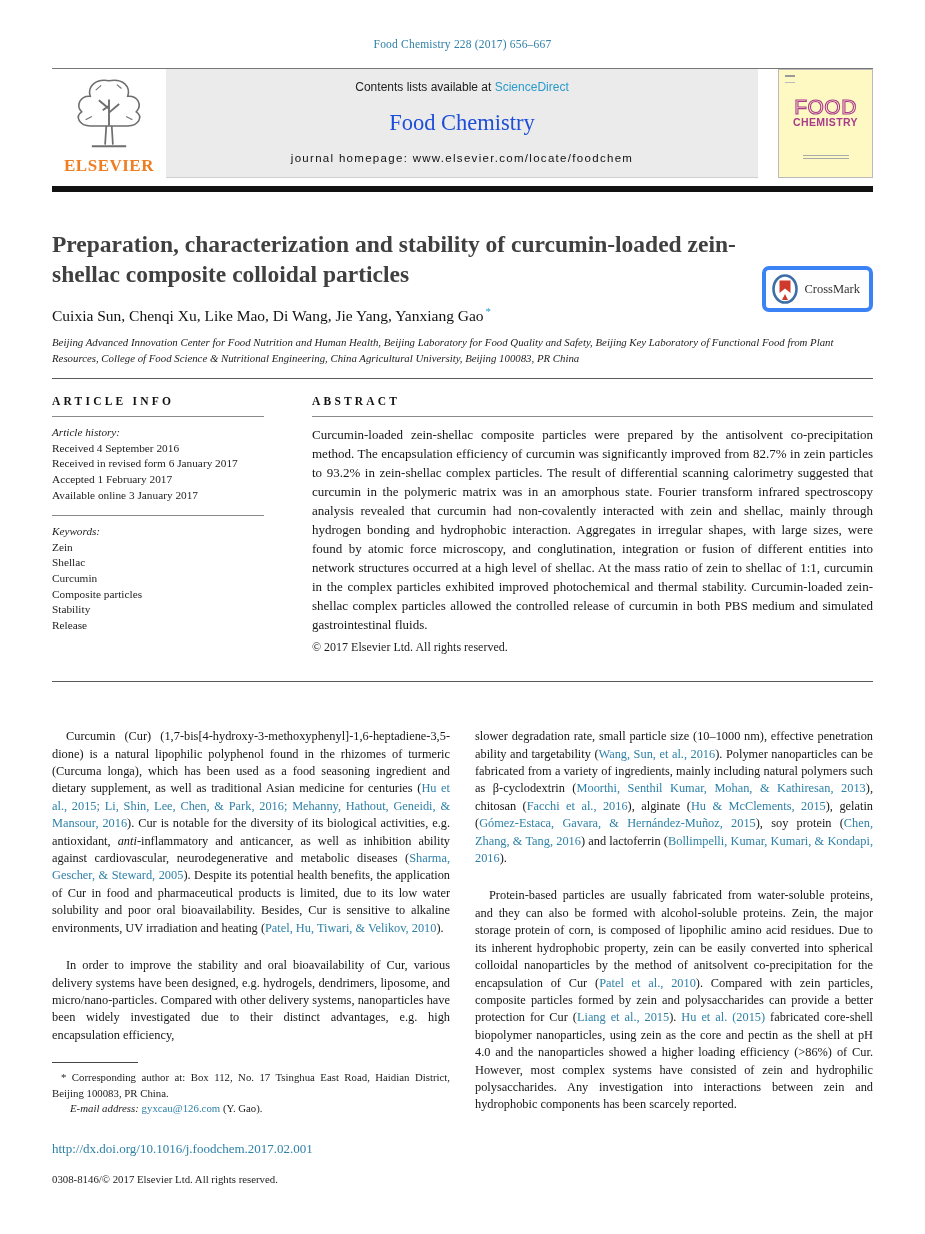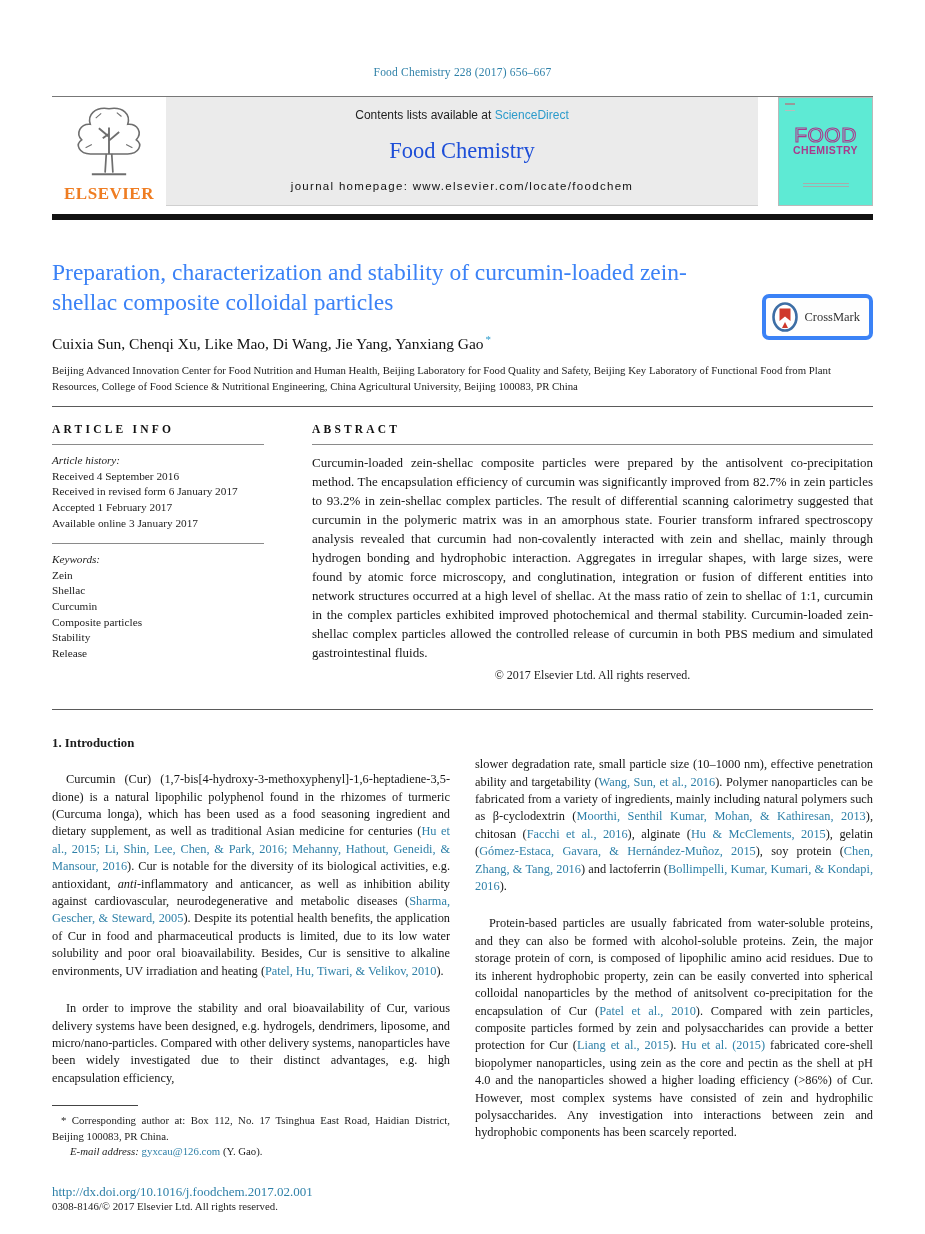--- a/index.html
+++ b/index.html
@@ -7,82 +7,82 @@
     --sdlink:#2b9bcb;
     --orange:#ef7d22;
     --magenta:#a93a8c;
     --ink:#1c1c1c;
     --rule:#5a5a5a;
   }
   *{margin:0;padding:0;box-sizing:border-box;}
   html,body{background:#ffffff;}
   .page{
     width:925px;height:1234px;background:#fff;position:relative;overflow:hidden;
-    padding:66px 52px 0 52px;
+    padding:38px 52px 0 52px;
     font-family:"Liberation Serif",serif;color:var(--ink);
   }
   
   .citation{text-align:center;font-size:11.5px;color:var(--link);letter-spacing:.2px;}
   
   .header-band{display:flex;margin-top:18px;border-top:1px solid #777;height:110px;}
   .logo-col{width:114px;background:#fff;display:flex;flex-direction:column;align-items:center;justify-content:flex-end;padding-bottom:2px;}
   .logo-col svg{display:block;}
   .elsevier-word{font-family:"Liberation Serif",serif;color:var(--orange);font-weight:700;font-size:17px;letter-spacing:.5px;margin-top:1px;}
   .center-box{flex:1;background:#ebebeb;display:flex;flex-direction:column;justify-content:space-between;padding:11px 0 13px 0;border-bottom:1px solid #cfcfcf;}
   .contents-line{text-align:center;font-family:"Liberation Sans",sans-serif;font-size:12px;color:#222;}
   .sd-link{color:var(--sdlink);}
   .journal-title{text-align:center;font-size:22.5px;color:#1d4ed8;}
   .homepage-line{text-align:center;font-family:"Liberation Sans",sans-serif;font-size:11.5px;letter-spacing:1.3px;color:#111;}
-  .cover-col{width:95px;margin-left:20px;background:#5eead4;border:1px solid #b9b9b9;position:relative;text-align:center;}
+  .cover-col{width:95px;margin-left:20px;background:#fef9c3;border:1px solid #b9b9b9;position:relative;text-align:center;}
   .cover-mark{position:absolute;top:5px;left:6px;width:10px;height:8px;border-top:2px solid #999;border-bottom:1px solid #bbb;}
   .cover-food{margin-top:26px;font-family:"Liberation Sans",sans-serif;font-size:21px;font-weight:400;letter-spacing:.5px;color:transparent;-webkit-text-stroke:1.1px var(--magenta);line-height:1;}
   @supports not (-webkit-text-stroke:1px #000){.cover-food{color:var(--magenta);}}
   .cover-chem{font-family:"Liberation Sans",sans-serif;font-size:10.5px;font-weight:700;letter-spacing:.4px;color:var(--magenta);line-height:1.1;}
   .cover-lines{position:absolute;bottom:16px;left:50%;transform:translateX(-50%);width:46px;}
   .cover-lines i{display:block;height:1px;background:#aaa;margin:2px 0;}
   .black-bar{height:6px;background:#121212;margin-top:8px;}
   
   .title-block{position:relative;}
-  .title{font-size:23.5px;font-weight:400;line-height:1.27;max-width:690px;margin-top:38px;color:#3b82f6;}
+  .title{font-size:23.5px;font-weight:700;line-height:1.27;max-width:690px;margin-top:38px;color:#404040;}
   .crossmark{position:absolute;right:0;top:36px;display:flex;align-items:center;gap:6px;border:4px solid #3b82f6;border-radius:7px;padding:4px 9px 4px 6px;background:#fefefe;}
   .crossmark-label{font-size:12.5px;color:#333;}
   .authors{margin-top:15px;font-size:15.5px;color:#111;}
   .corr{color:var(--sdlink);font-size:11px;margin-left:2px;}
-  .affiliation{margin-top:9px;font-size:10.8px;line-height:1.5;color:#222;}
+  .affiliation{margin-top:9px;font-style:italic;font-size:10.8px;line-height:1.5;color:#222;}
   .rule-full{border-top:1px solid var(--rule);margin-top:12px;}
   
   .meta-row{display:flex;gap:48px;padding:16px 0 14px 0;}
   .info-col{width:212px;flex:none;font-family:Liberation Serif, serif;}
   .abs-col{flex:1;}
   .col-heading{font-weight:700;font-size:11.5px;letter-spacing:3.2px;color:#111;}
   .rule-col{border-top:1px solid #8a8a8a;margin:9px 0 8px 0;}
   .info-label{font-style:italic;font-size:11.2px;line-height:1.4;}
   .info-item{font-size:11.3px;line-height:1.38;}
   .kw-gap{margin-top:12px;}
   .abs-text{font-size:13px;line-height:19px;text-align:justify;color:#161616;}
-  .abs-copyright{text-align:center;font-size:12px;margin-top:6px;}
+  .abs-copyright{text-align:left;font-size:12px;margin-top:6px;}
   
   .body-cols{display:flex;gap:25px;padding-top:26px;}
   .col{flex:1;min-width:0;}
   .sec-heading{font-size:12.8px;font-weight:700;margin-bottom:17px;}
   .para{font-size:12.35px;line-height:17.4px;text-align:justify;color:#161616;margin-top:20px;}
   .para.indent{text-indent:14px;}
   .para .link{color:var(--link);}
   .para .em{font-style:italic;}
   
   .footnote{margin-top:18px;}
   .fn-rule{width:86px;border-top:1px solid #444;margin-bottom:7px;}
   .fn-line{font-size:10.8px;line-height:1.45;text-align:justify;}
   .fn-line .link{color:var(--link);}
   .fn-line .em{font-style:italic;}
   .fn-first{text-indent:9px;}
   .fn-email{text-indent:18px;}
   .doi-block{margin-top:24px;}
   .doi{font-size:13px;color:var(--link);}
-  .issn{font-size:10.8px;margin-top:0;}
+  .issn{font-size:10.8px;margin-top:16px;}
 </style>
 </head>
 <body>
 
 <div class="page">
 
   <div class="citation">Food Chemistry 228 (2017) 656–667</div>
 
   <div class="header-band">
     <div class="logo-col">
@@ -166,21 +166,20 @@
       <div class="rule-col"></div>
       <p class="abs-text">Curcumin-loaded zein-shellac composite particles were prepared by the antisolvent co-precipitation method. The encapsulation efficiency of curcumin was significantly improved from 82.7% in zein particles to 93.2% in zein-shellac complex particles. The result of differential scanning calorimetry suggested that curcumin in the polymeric matrix was in an amorphous state. Fourier transform infrared spectroscopy analysis revealed that curcumin had non-covalently interacted with zein and shellac, mainly through hydrogen bonding and hydrophobic interaction. Aggregates in irregular shapes, with large sizes, were found by atomic force microscopy, and conglutination, integration or fusion of different entities into network structures occurred at a high level of shellac. At the mass ratio of zein to shellac of 1:1, curcumin in the complex particles exhibited improved photochemical and thermal stability. Curcumin-loaded zein-shellac complex particles allowed the controlled release of curcumin in both PBS medium and simulated gastrointestinal fluids.</p>
       <div class="abs-copyright">© 2017 Elsevier Ltd. All rights reserved.</div>
     </div>
   </div>
 
   <div class="rule-full"></div>
 
   <div class="body-cols">
     <div class="col">
-      <h2 class="sec-heading">1. Introduction</h2>
       <p class="para indent"><span>Curcumin (Cur) (1,7-bis[4-hydroxy-3-methoxyphenyl]-1,6-heptadiene-3,5-dione) is a natural lipophilic polyphenol found in the rhizomes of turmeric (Curcuma longa), which has been used as a food seasoning ingredient and dietary supplement, as well as traditional Asian medicine for centuries (</span><span class="link">Hu et al., 2015; Li, Shin, Lee, Chen, &amp; Park, 2016; Mehanny, Hathout, Geneidi, &amp; Mansour, 2016</span><span>). Cur is notable for the diversity of its biological activities, e.g. antioxidant, </span><span class="em">anti</span><span>-inflammatory and anticancer, as well as inhibition ability against cardiovascular, neurodegenerative and metabolic diseases (</span><span class="link">Sharma, Gescher, &amp; Steward, 2005</span><span>). Despite its potential health benefits, the application of Cur in food and pharmaceutical products is limited, due to its low water solubility and poor oral bioavailability. Besides, Cur is sensitive to alkaline environments, UV irradiation and heating (</span><span class="link">Patel, Hu, Tiwari, &amp; Velikov, 2010</span><span>).</span></p>
       <p class="para indent"><span>In order to improve the stability and oral bioavailability of Cur, various delivery systems have been designed, e.g. hydrogels, dendrimers, liposome, and micro/nano-particles. Compared with other delivery systems, nanoparticles have been widely investigated due to their distinct advantages, e.g. high encapsulation efficiency,</span></p>
 
       <div class="footnote">
         <div class="fn-rule"></div>
         <p class="fn-line fn-first"><span>* Corresponding author at: Box 112, No. 17 Tsinghua East Road, Haidian District, Beijing 100083, PR China.</span></p>
         <p class="fn-line fn-email"><span class="em">E-mail address: </span><span class="link">gyxcau@126.com</span><span> (Y. Gao).</span></p>
       </div>
 
       <div class="doi-block">

